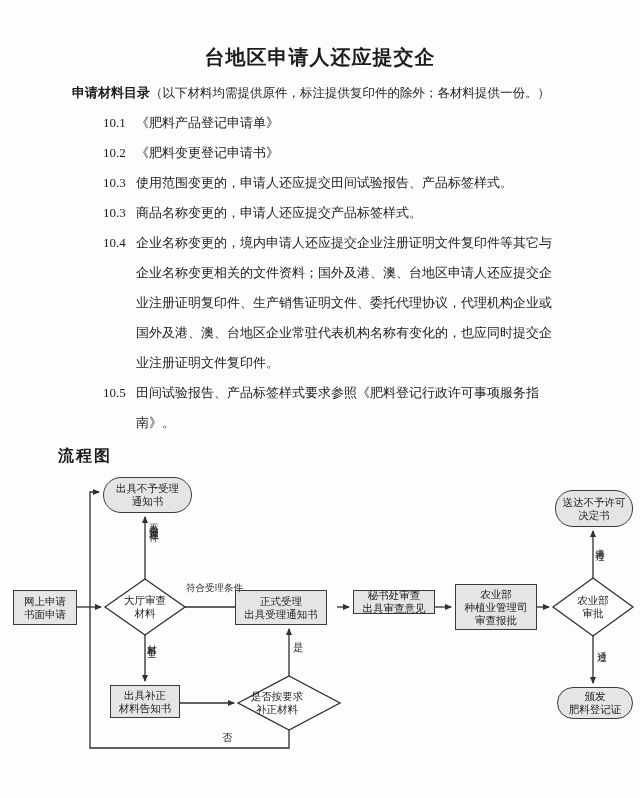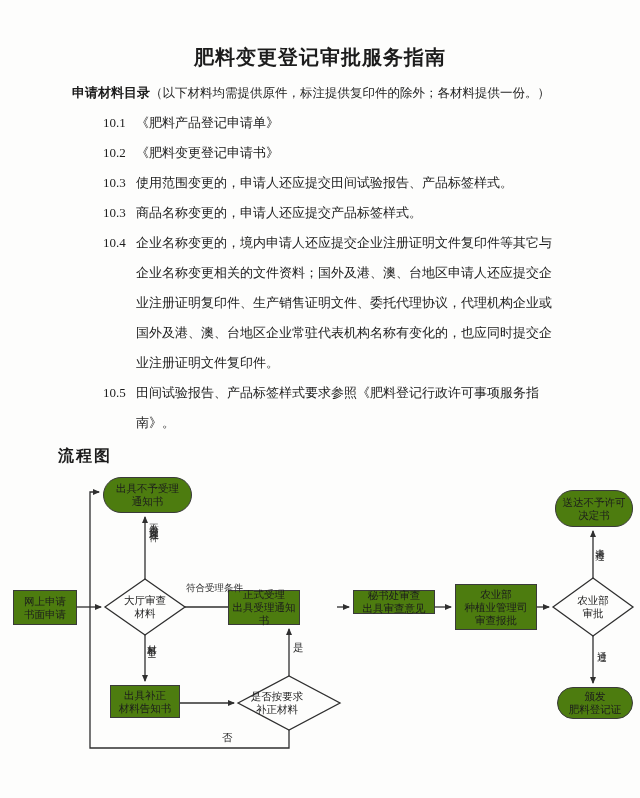--- a/index.html
+++ b/index.html
@@ -29,42 +29,42 @@
   .li .num { display:inline-block; width:33px; }
   .flow-label {
     position:absolute; top:446px; left:58px;
     font-size:16px; font-weight:bold; letter-spacing:2px;
   }
   
   .flow { position:absolute; top:470px; left:0; width:640px; height:320px; }
   .flow svg { position:absolute; top:0; left:0; }
   .node {
     position:absolute; box-sizing:border-box;
-    border:1.3px solid #3a3a3a; background:#4d7c0f;
+    border:1.3px solid #3a3a3a; background:#e5e5e5;
     display:flex; align-items:center; justify-content:center;
     text-align:center; font-size:10.5px; line-height:13px;
     white-space:pre-line; color:#1c1c1c;
   }
   .stadium { border-radius:18px; }
   .dlabel {
     position:absolute; text-align:center; font-size:10.5px;
     line-height:13px; white-space:pre-line; color:#1c1c1c;
   }
   .elabel {
     position:absolute; font-size:9.5px; color:#2a2a2a;
     line-height:10px; white-space:nowrap;
   }
   .vert { writing-mode:vertical-rl; letter-spacing:1.5px; }
 </style>
 </head>
 <body>
 
 <div class="page">
 
-  <div class="title">肥料变更登记审批服务指南</div>
+  <div class="title">台地区申请人还应提交企</div>
 
   <div class="intro"><span class="hd">申请材料目录</span><span>（以下材料均需提供原件，标注提供复印件的除外；各材料提供一份。）</span></div>
 
   <div class="list">
     <div class="li"><span class="num">10.1</span><span>《肥料产品登记申请单》</span></div>
     <div class="li"><span class="num">10.2</span><span>《肥料变更登记申请书》</span></div>
     <div class="li"><span class="num">10.3</span><span>使用范围变更的，申请人还应提交田间试验报告、产品标签样式。</span></div>
     <div class="li"><span class="num">10.3</span><span>商品名称变更的，申请人还应提交产品标签样式。</span></div>
     <div class="li"><span class="num">10.4</span><span>企业名称变更的，境内申请人还应提交企业注册证明文件复印件等其它与</span></div>
     <div class="li" style="padding-left:33px;"><span>企业名称变更相关的文件资料；国外及港、澳、台地区申请人还应提交企</span></div>
@@ -101,21 +101,21 @@
         <polygon points="105,137 145,109 185,137 145,165"></polygon>
         <polygon points="553,137 593,108 633,137 593,166"></polygon>
         <polygon points="238,233 289,206 340,233 289,260"></polygon>
       </g>
     </svg>
 
     <div class="node stadium" style="left:103px;top:7px;width:89px;height:36px;">出具不予受理
 通知书</div>
     <div class="node" style="left:13px;top:120px;width:64px;height:35px;">网上申请
 书面申请</div>
-    <div class="node" style="left:228px;top:120px;width:72px;height:35px;">正式受理
+    <div class="node" style="left:235px;top:120px;width:92px;height:35px;">正式受理
 出具受理通知书</div>
     <div class="node" style="left:353px;top:120px;width:82px;height:24px;">秘书处审查
 出具审查意见</div>
     <div class="node" style="left:455px;top:114px;width:82px;height:46px;">农业部
 种植业管理司
 审查报批</div>
     <div class="node stadium" style="left:555px;top:20px;width:78px;height:37px;">送达不予许可
 决定书</div>
     <div class="node stadium" style="left:557px;top:217px;width:76px;height:32px;border-radius:16px;">颁发
 肥料登记证</div>

